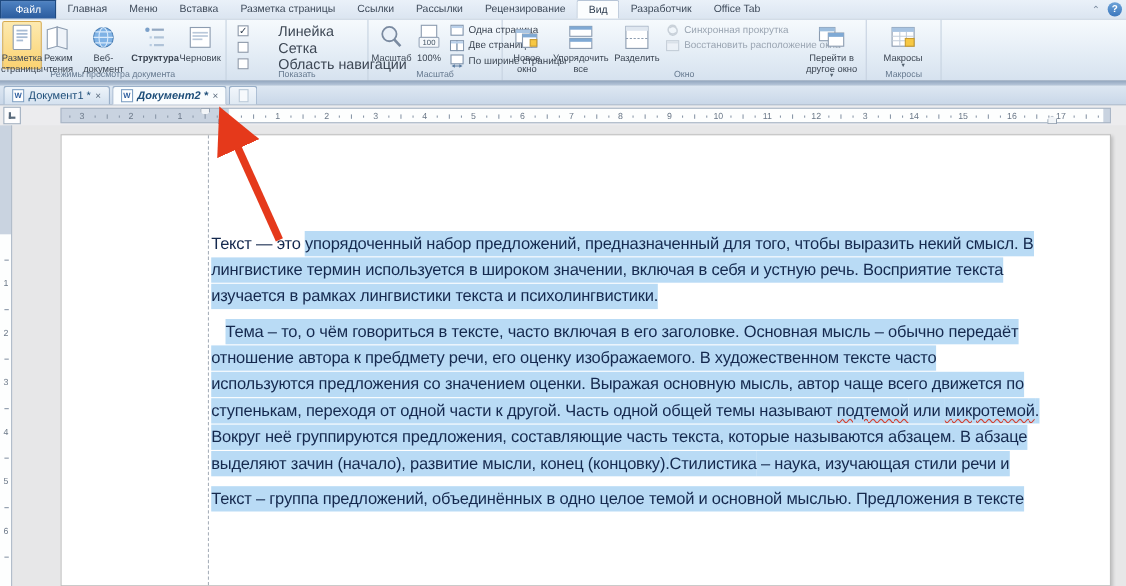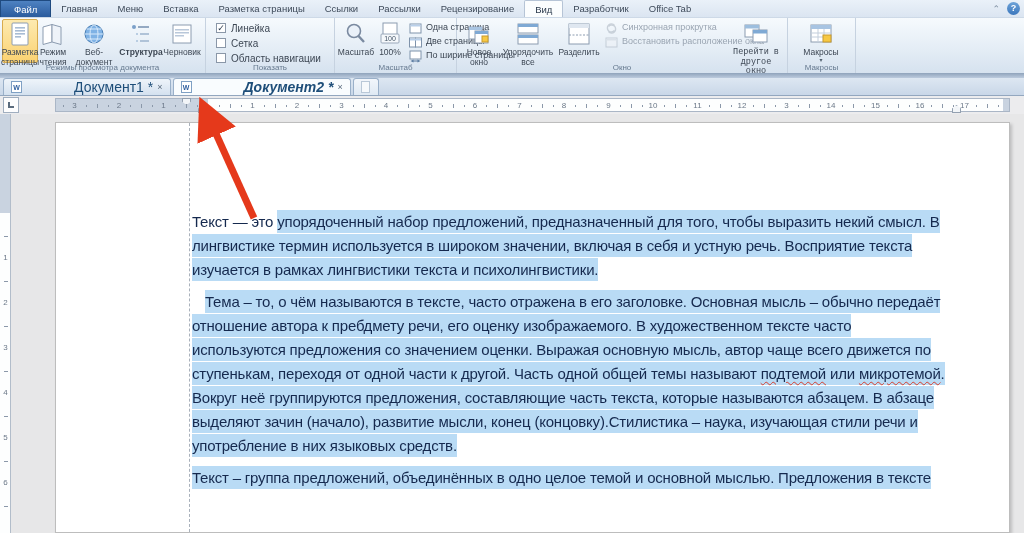--- a/index.html
+++ b/index.html
@@ -34,42 +34,42 @@
   .bigbtn .blabel { font-size:8.5px; line-height:9.5px; text-align:center; color:#3d4754; margin-top:1px; }
   .bigbtn.selected { background:linear-gradient(#fdeab0,#fbd271); border-color:#d8ab4e; }
   .bigbtn .drop { font-size:6px; color:#53616f; line-height:5px; }
   .icbox { width:26px; height:26px; }
   .icbox svg { width:100%; height:100%; }
 
   .checkcol { position:absolute; left:10px; top:3px; }
   .checkrow { display:flex; align-items:center; height:14px; margin-bottom:1px; }
   .cbox { width:10px; height:10px; background:#fff; border:1px solid #8a97a8; margin-right:5px;
     font-size:9px; line-height:9px; text-align:center; color:#2b3a4d; }
-  .checkrow .clabel { font-size:10px; color:#3d4754; white-space:nowrap; }
+  .checkrow .clabel { font-size:13px; color:#3d4754; white-space:nowrap;margin-left:22px; }
 
   .smallcol { position:absolute; top:2px; }
   .smallbtn { display:flex; align-items:center; height:14px; margin-bottom:0; }
   .smallbtn .sic { width:13px; height:13px; margin-right:4px; }
   .smallbtn .sic svg { width:13px; height:13px; }
   .smallbtn .slabel { font-size:9px; color:#3d4754; white-space:nowrap; }
   .smallbtn.disabled .slabel { color:#9aa5b2; }
   .smallbtn.disabled .sic { opacity:.45; }
 
   .ribbon-edge { position:absolute; left:0; top:73px; width:1024px; height:5px;
     background:linear-gradient(#8fa3bb,#bccbde); }
 
   
   .doctabs { position:absolute; left:0; top:78px; width:1024px; height:18px;
     background:linear-gradient(#dde7f2,#c9d7e8); border-bottom:1px solid #93a7bf;
     display:flex; align-items:flex-end; padding-left:3px; }
   .dtab { display:flex; align-items:center; gap:4px; height:17px; padding:0 7px;
     border:1px solid #9ab0c9; border-bottom:none; border-radius:3px 3px 0 0;
     background:linear-gradient(#eef4fa,#d4e1ef); margin-right:2px; }
   .dtab.active { background:#f9fcfe; }
-  .dtab .dlabel { font-size:14px; color:#1e4e79; white-space:nowrap;margin-left:48px; }
+  .dtab .dlabel { font-size:10px; color:#1e4e79; white-space:nowrap; }
   .dtab.active .dlabel { font-weight:bold;font-style:italic; }
   .dtab .dclose { font-size:9px; color:#5a6b7d; line-height:9px; }
   .wicon { width:11px; height:12px; background:#fff; border:1px solid #7fa0c4; position:relative;
     font-size:7px; font-weight:bold; color:#2e5e9e; text-align:center; line-height:12px; }
   .dtab.newtab { width:26px; justify-content:center; background:linear-gradient(#f2f6fb,#dfe9f3); }
   .ghostpage { width:9px; height:12px; background:#f6f9fc; border:1px solid #b9c8d8; }
 
   
   .main { position:absolute; left:0; top:96px; width:1024px; height:437px; background:#e7e7e8; }
 
@@ -297,21 +297,21 @@
             <span class="slabel">Синхронная прокрутка</span>
           </div>
           <div class="smallbtn disabled">
             <span class="sic"><svg viewBox="0 0 13 13" xmlns="http://www.w3.org/2000/svg">
                 <rect x="1" y="2" width="11" height="9" fill="#f2f4f7" stroke="#9aa5b2"></rect>
                 <rect x="1.5" y="2.5" width="10" height="2" fill="#c7cfd9"></rect>
               </svg></span>
             <span class="slabel">Восстановить расположение окна</span>
           </div>
         </div>
-      <div class="bigrow" style="left:272px;font-family:Liberation Mono, monospace;">
+      <div class="bigrow" style="left:272px;">
           <div class="bigbtn" style="width: 54px;">
             <div class="icbox"><svg viewBox="0 0 26 26" xmlns="http://www.w3.org/2000/svg">
                 <rect x="2" y="4" width="14" height="12" fill="#fff" stroke="#8c9cb0"></rect>
                 <rect x="2" y="4" width="14" height="3.5" fill="#9dbede"></rect>
                 <rect x="10" y="9" width="14" height="12" fill="#fff" stroke="#8c9cb0"></rect>
                 <rect x="10" y="9" width="14" height="3.5" fill="#7fa9d4"></rect>
               </svg></div>
             <div class="blabel">Перейти в другое окно</div>
             <div class="drop">▾</div>
           </div>
@@ -469,27 +469,26 @@
         <div class="vtick" style="top: 391.5px;"></div>
       </div>
 
     <div class="page">
       <div class="guide"></div>
       <div class="textblock" id="textblock">
           <div class="tline"><span>Текст — это </span><span class="hl">упорядоченный набор предложений, предназначенный для того, чтобы выразить некий смысл. В</span></div>
           <div class="tline"><span class="hl">лингвистике термин используется в широком значении, включая в себя и устную речь. Восприятие текста</span></div>
           <div class="tline"><span class="hl">изучается в рамках лингвистики текста и психолингвистики.</span></div>
           <div class="gapline"></div>
-          <div class="tline indent"><span class="hl">Тема – то, о чём называются в тексте, часто отражена в его заголовке. Основная мысль – обычно передаёт</span></div>
+          <div class="tline indent"><span class="hl">Тема – то, о чём говориться в тексте, часто включая в его заголовке. Основная мысль – обычно передаёт</span></div>
           <div class="tline"><span class="hl">отношение автора к пребдмету речи, его оценку изображаемого. В художественном тексте часто</span></div>
           <div class="tline"><span class="hl">используются предложения со значением оценки. Выражая основную мысль, автор чаще всего движется по</span></div>
           <div class="tline"><span class="hl">ступенькам, переходя от одной части к другой. Часть одной общей темы называют </span><span class="hl wavy-red">подтемой</span><span class="hl"> или </span><span class="hl wavy-red">микротемой</span><span class="hl">.</span></div>
           <div class="tline"><span class="hl">Вокруг неё группируются предложения, составляющие часть текста, которые называются абзацем. В абзаце</span></div>
           <div class="tline"><span class="hl">выделяют зачин (начало), развитие мысли, конец (концовку).</span><span class="hl wavy-blue">Стилистика</span><span class="hl"> – наука, изучающая стили речи и</span></div>
-          <div class="tline"><span class="hl">употребление в них языковых средств.</span></div>
           <div class="gapline"></div>
           <div class="tline"><span class="hl">Текст – группа предложений, объединённых в одно целое темой и основной мыслью. Предложения в тексте</span></div>
         </div>
     </div>
 
     <svg class="arrow-svg" viewBox="0 0 130 140">
       <defs>
         <marker id="ah" markerWidth="6" markerHeight="6" refX="3" refY="3" orient="auto">
           <path d="M0,0 L6,3 L0,6 Z" fill="#e5391b"></path>
         </marker>

